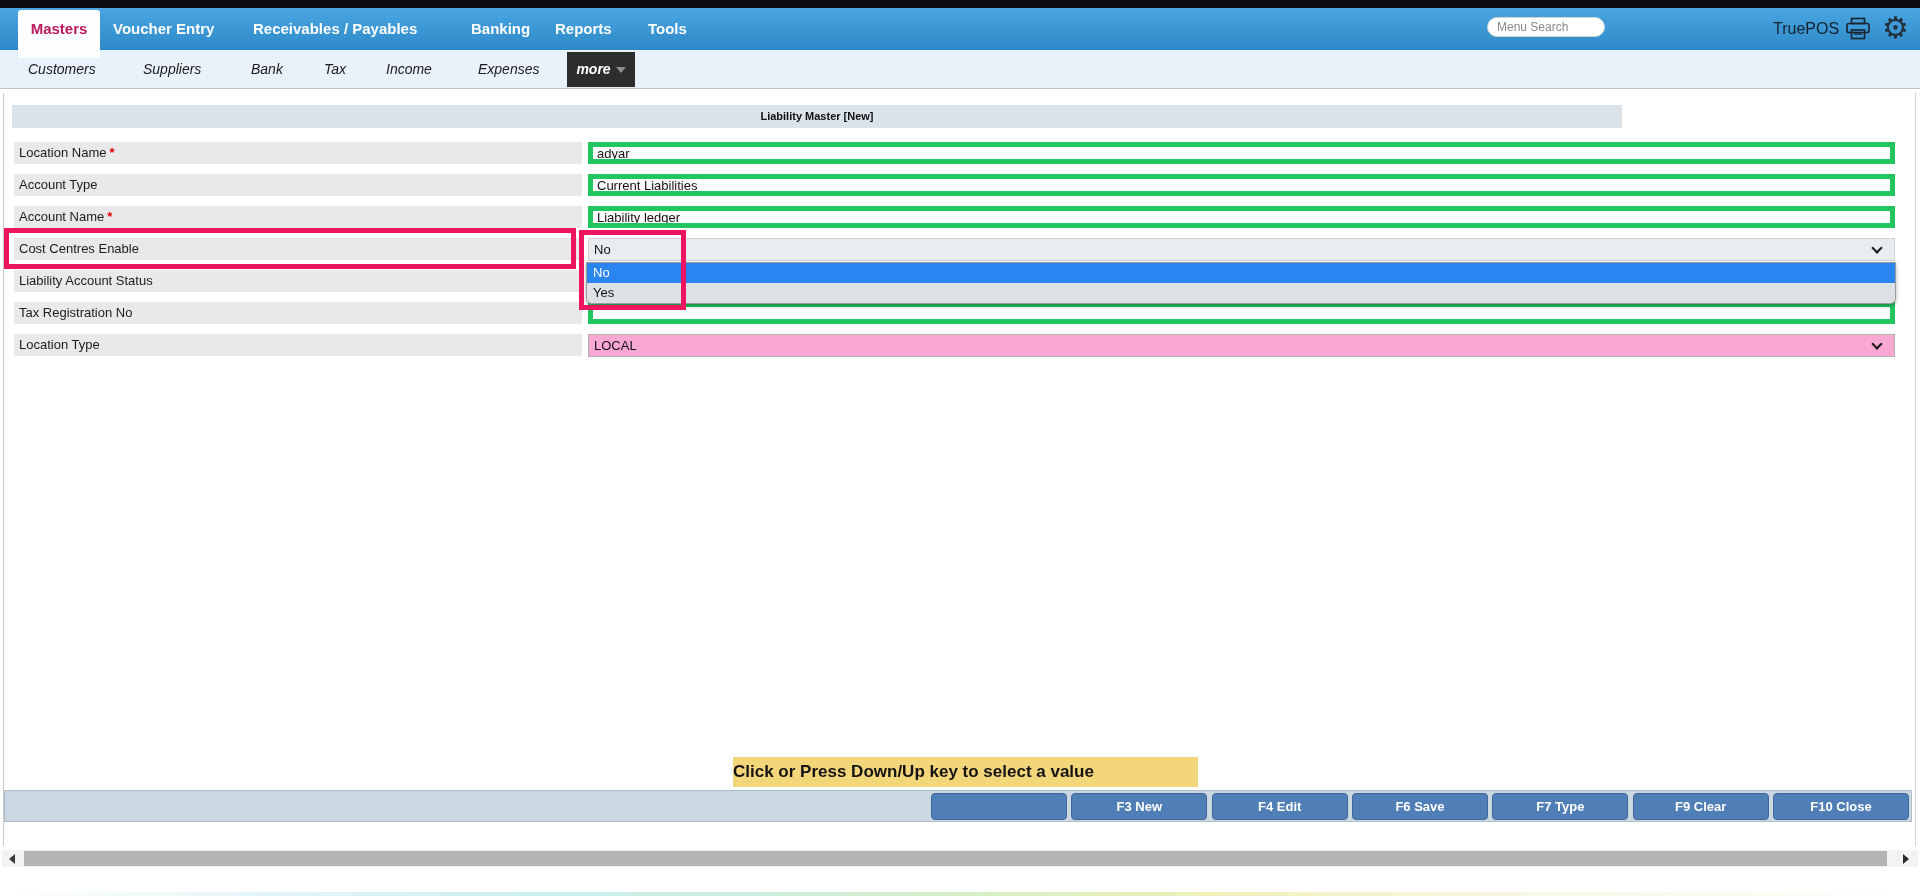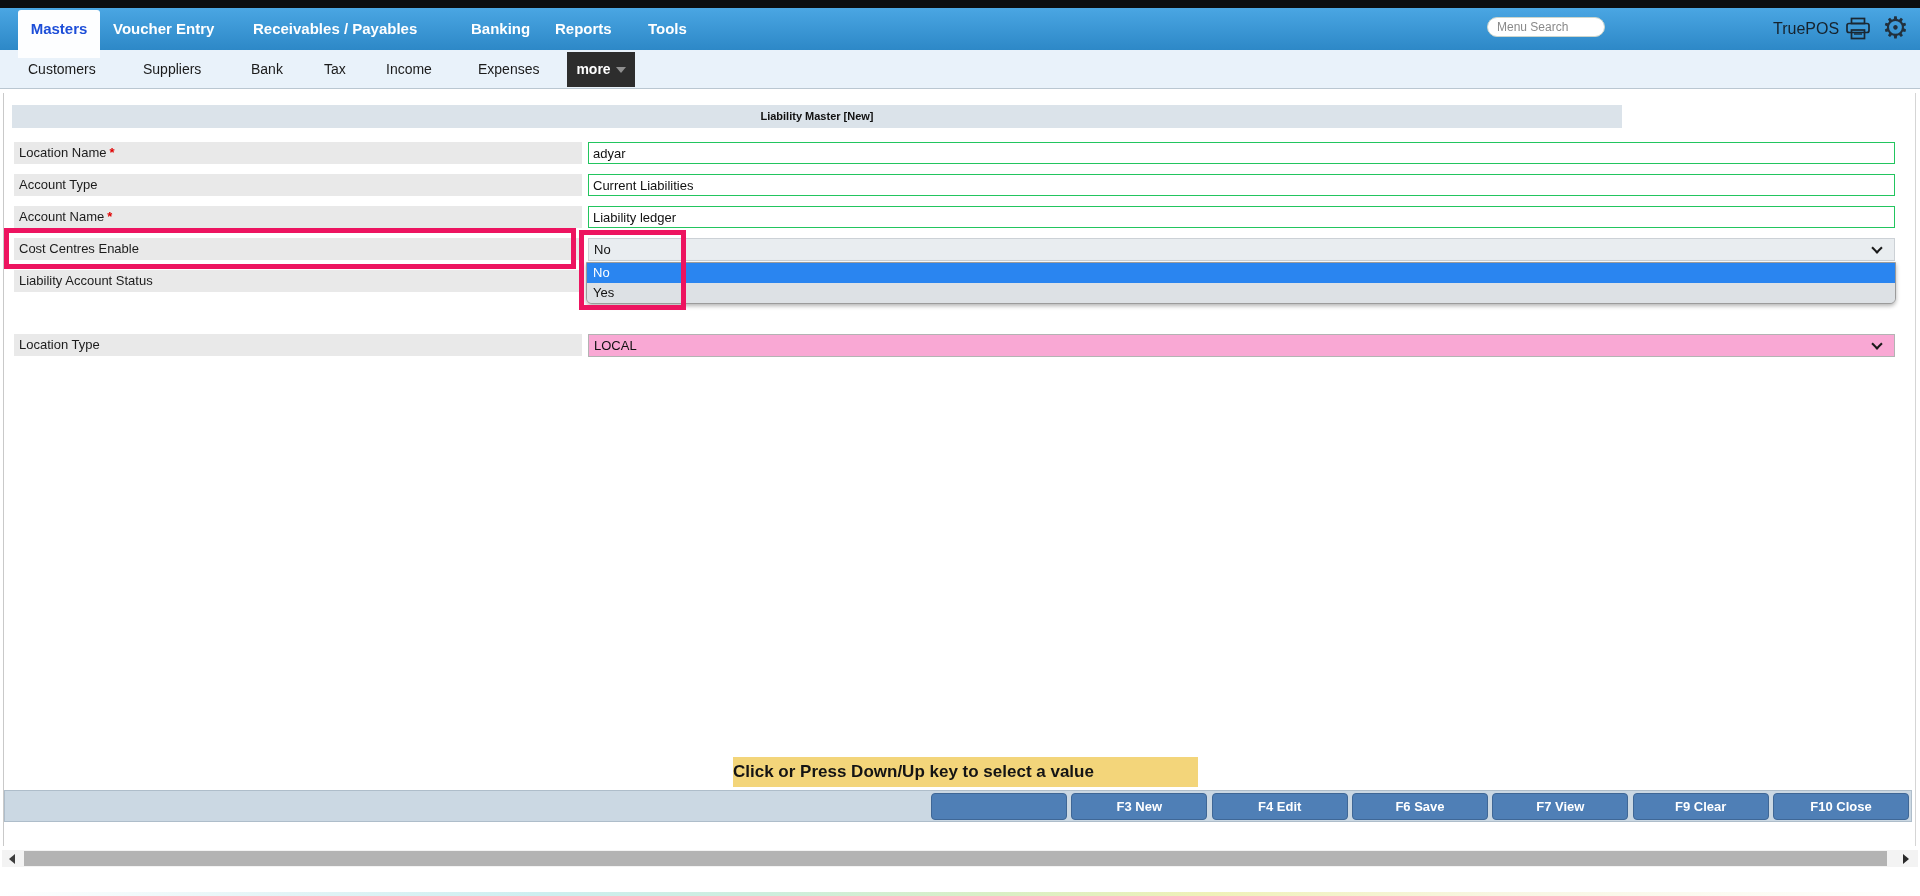--- a/index.html
+++ b/index.html
@@ -6,35 +6,35 @@
   html,body { width:1920px; height:896px; background:#ffffff; }
   body { font-family:"Liberation Sans", sans-serif; overflow:hidden; }
   .screen { position:relative; width:1920px; height:896px; background:#fff; }
 
   
   .top-strip { position:absolute; left:0; top:0; width:1920px; height:8px; background:#0c0d10; }
   .nav { position:absolute; left:0; top:8px; width:1920px; height:42px;
          background:linear-gradient(#4aa6e3,#2d88c7); }
   .nav-tab { position:absolute; top:0; height:42px; line-height:42px; color:#fff;
              font-weight:bold; font-size:15px; cursor:pointer; white-space:nowrap; }
-  .nav-tab.active { top:2px; height:48px; line-height:38px; background:#fdfeff; color:#1d4ed8;
+  .nav-tab.active { top:2px; height:48px; line-height:38px; background:#fdfeff; color:#be185d;
                     border-radius:3px 3px 0 0; text-align:center; z-index:3; }
   .menu-search { position:absolute; left:1487px; top:9px; width:118px; height:20px;
                  border:1px solid #cdd6cd; border-radius:10px; padding:0 9px;
                  font-size:12px; color:#333; background:#fff; outline:none;
                  font-family:"Liberation Sans", sans-serif; }
   .menu-search::placeholder { color:#8a8a8a; }
   .brand { position:absolute; left:1773px; top:0; height:42px; line-height:42px;
            font-size:16px; color:#16222c; }
   .printer { position:absolute; left:1845px; top:9px; width:26px; height:24px; cursor:pointer; }
   .gear { position:absolute; left:1882px; top:-2px; font-size:30px; line-height:44px;
           color:#22303c; cursor:pointer; }
 
   .subnav { position:absolute; left:0; top:50px; width:1920px; height:39px;
-            background:#e9f2fa; border-bottom:1px solid #bac7d1; }
+            background:#e9f2fa; border-bottom:1px solid #bac7d1;font-style:italic; }
   .subnav-item { position:absolute; top:0; height:38px; line-height:38px; font-size:14px;
                  color:#1b1b1b; cursor:pointer; white-space:nowrap; }
   .more-btn { position:absolute; left:567px; top:2px; width:68px; height:35px;
               background:#2d2d2d; border-radius:0; color:#fff; font-weight:bold;
               font-size:14px; text-align:center; line-height:35px; cursor:pointer; }
   .tri-down { display:inline-block; width:0; height:0; border-left:5px solid transparent;
               border-right:5px solid transparent; border-top:6px solid #8f8f8f;
               margin-left:5px; vertical-align:middle; }
 
   
@@ -43,21 +43,21 @@
   .title-bar { position:absolute; left:12px; top:105px; width:1610px; height:23px;
                background:#dbe3ea; text-align:center; line-height:23px;
                font-size:11px; font-weight:bold; color:#101010; }
 
   
   .frow { position:absolute; left:0; width:1920px; height:22px; }
   .flabel { position:absolute; left:14px; top:0; width:568px; height:22px; background:#e9e9e9;
             font-size:13px; color:#1c1c1c; line-height:22px; padding-left:5px; }
   .req { color:#e00000; margin-left:3px; font-weight:bold; }
   .finput { position:absolute; left:588px; top:0; width:1307px; height:22px;
-            border:1px solid #22c55e; font-size:13px; color:#111; padding:0 4px;
+            border:5px solid #22c55e; font-size:13px; color:#111; padding:0 4px;
             font-family:"Liberation Sans", sans-serif; outline:none; background:#fff; }
   .fselect { position:absolute; left:588px; top:0; width:1307px; height:23px;
              font-size:13px; color:#111; line-height:22px; padding-left:5px; cursor:pointer; }
   .fselect.gray { background:#e9edf0; border:1px solid #ccd1d6; }
   .fselect.white { background:#f9a8d4; border:1px solid #b3b3b3; }
   .chev { position:absolute; right:13px; top:5px; width:8px; height:8px;
           border-right:2px solid #1a1a1a; border-bottom:2px solid #1a1a1a;
           transform:rotate(45deg); }
 
   
@@ -173,20 +173,24 @@
       <span>No</span>
       <span class="chev"></span>
     </div>
   </div>
 
   <div class="frow" style="top:270px;">
     <div class="flabel"><span>Liability Account Status</span></div>
     <input class="finput" value="" style="">
   </div>
 
+  <div class="frow" style="top:302px;">
+    <div class="flabel"><span>Tax Registration No</span></div>
+    <input class="finput" value="" style="">
+  </div>
 
   <div class="frow" style="top:334px;">
     <div class="flabel"><span>Location Type</span></div>
     <div class="fselect white">
       <span>LOCAL</span>
       <span class="chev"></span>
     </div>
   </div>
 
   <div class="dd-list">
@@ -198,21 +202,21 @@
   <div class="mark mark-dd"></div>
 
   <div class="tooltip">Click or Press Down/Up key to select a value</div>
 
   <div class="toolbar">
     <div class="tb-btns">
       <div class="tb-btn"></div>
       <div class="tb-btn">F3 New</div>
       <div class="tb-btn">F4 Edit</div>
       <div class="tb-btn">F6 Save</div>
-      <div class="tb-btn">F7 View</div>
+      <div class="tb-btn">F7 Type</div>
       <div class="tb-btn">F9 Clear</div>
       <div class="tb-btn">F10 Close</div>
     </div>
   </div>
 
   <div class="hscroll">
     <div class="tri-left"></div>
     <div class="h-thumb"></div>
     <div class="tri-right"></div>
   </div>

